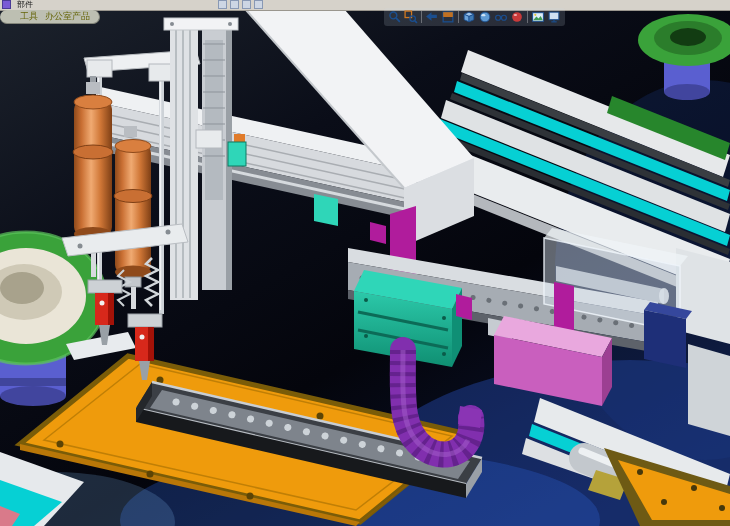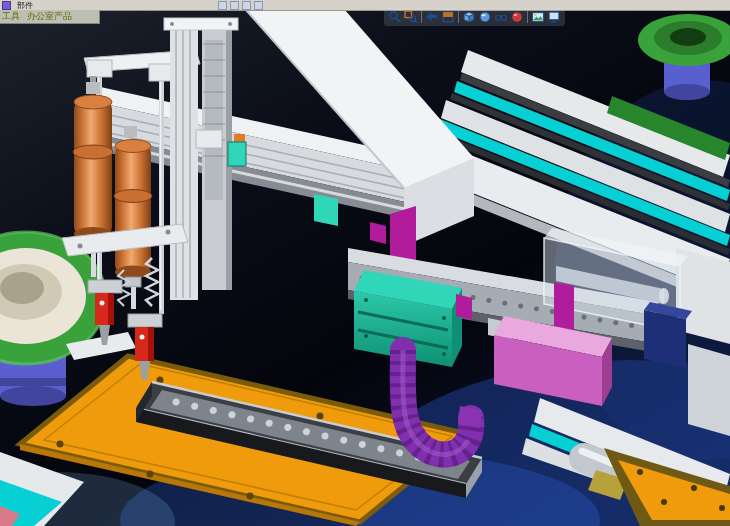--- a/index.html
+++ b/index.html
@@ -1,30 +1,30 @@
 <!DOCTYPE html>
 <html><head>
 <meta charset="utf-8">
 <style>
   html,body{margin:0;padding:0;}
   body{width:730px;height:526px;position:relative;overflow:hidden;
        font-family:"Liberation Sans",sans-serif;background:#05070f;}
   
   .titlebar{position:absolute;top:0;left:0;width:730px;height:10px;
     background:#d6d2ca;border-bottom:1px solid #9a968e;display:flex;
-    align-items:center;font-size:8px;color:#222;z-index:10;}
+    font-size:8px;color:#222;z-index:10;}
   .app-icon{width:7px;height:7px;background:#7a5ad6;border:1px solid #4a3a96;margin-left:2px;}
   .titlebar .title{margin-left:6px;line-height:9px;}
   .mini-icons{display:flex;gap:3px;margin-left:185px;}
   .mini-icons span{width:7px;height:7px;background:#cdd6e4;border:1px solid #8898b4;display:block;}
   
   .tabbar{position:absolute;top:10px;left:0;width:100px;height:14px;
     background:#bdbfb2;border-right:1px solid #83857a;border-bottom:1px solid #83857a;
-    display:flex;align-items:center;gap:7px;padding:0 2px;box-sizing:border-box;
-    font-size:9px;color:#66660a;z-index:10;white-space:nowrap;}
+    display:flex;align-items:center;gap:7px;padding:0 20px;box-sizing:border-box;
+    font-size:9px;color:#66660a;z-index:10;white-space:nowrap;border-radius:7px;}
   .tabbar span{cursor:default;}
   
   .hud{position:absolute;top:8px;left:384px;height:18px;display:flex;align-items:center;
     gap:2px;padding:0 4px;background:rgba(205,216,228,0.16);border-radius:3px;z-index:10;}
   .hud .ico{width:14px;height:14px;display:block;}
   .hud .sep{width:1px;height:12px;background:rgba(255,255,255,0.3);margin:0 1px;}
   svg.scene{position:absolute;top:0;left:0;z-index:1;}
 </style>
 </head>
 <body>

